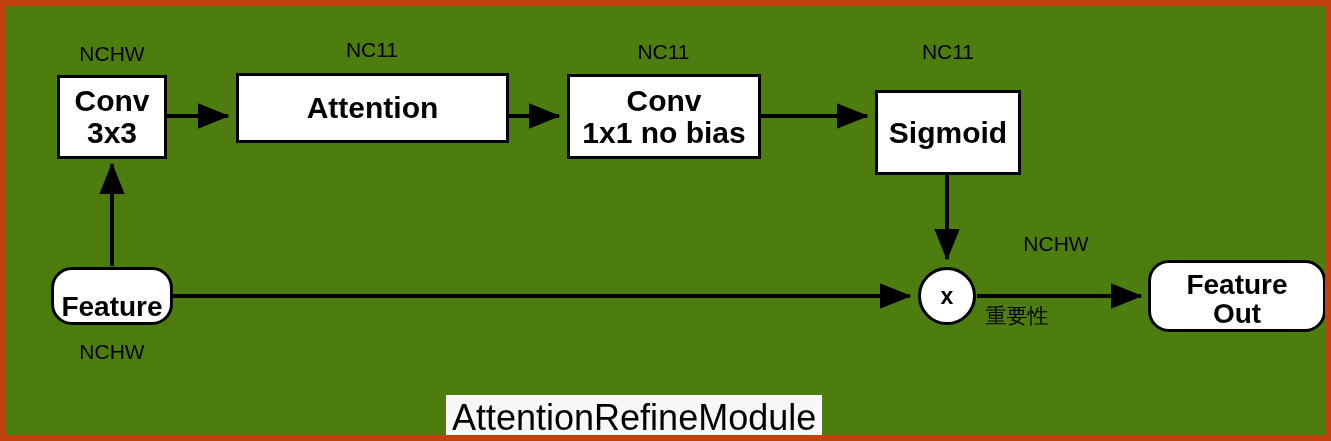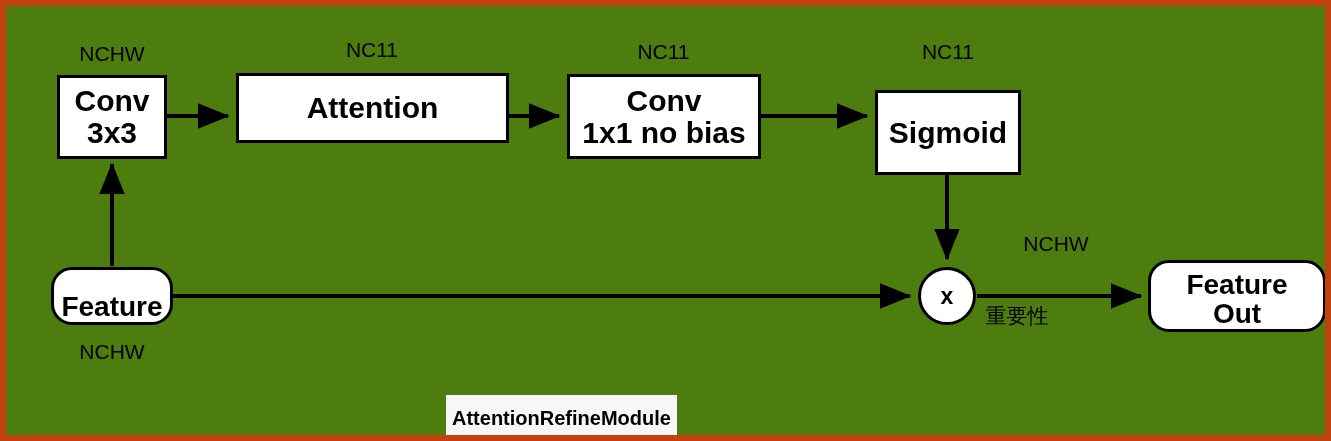--- a/index.html
+++ b/index.html
@@ -70,25 +70,25 @@
     align-items: center;
     justify-content: center;
     font-size: 23px;
     font-weight: bold;
     color: #000000;
   }
 
   
   .module-title {
     position: absolute;
-    font-size: 20px;
-    font-weight: bold;
+    font-size: 36px;
+    font-weight: normal;
     color: #000000;
     background: #f7f7f7;
-    padding: 12px 6px;
+    padding: 2px 6px;
     white-space: nowrap;
   }
 
   
   #edges {
     position: absolute;
     left: 0;
     top: 0;
     width: 1331px;
     height: 441px;

